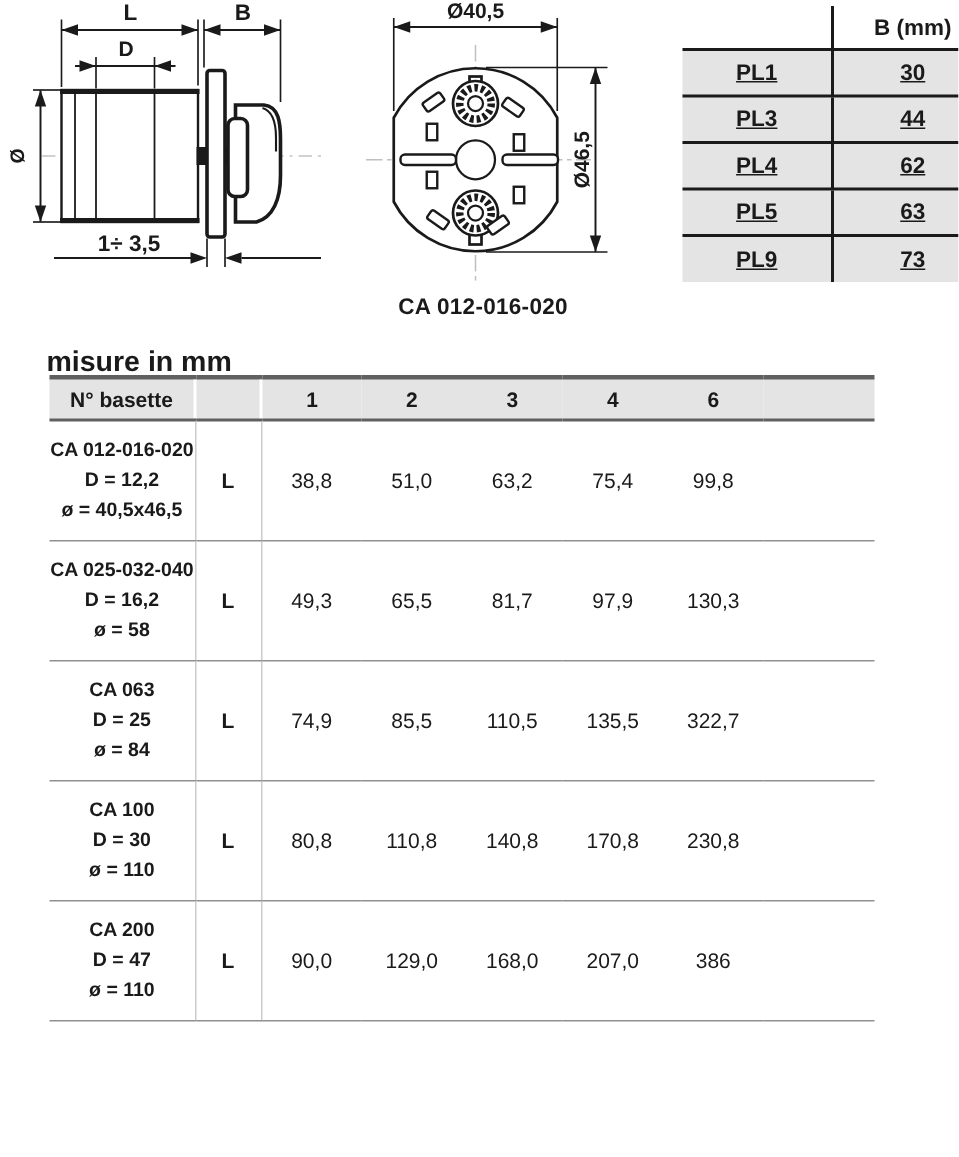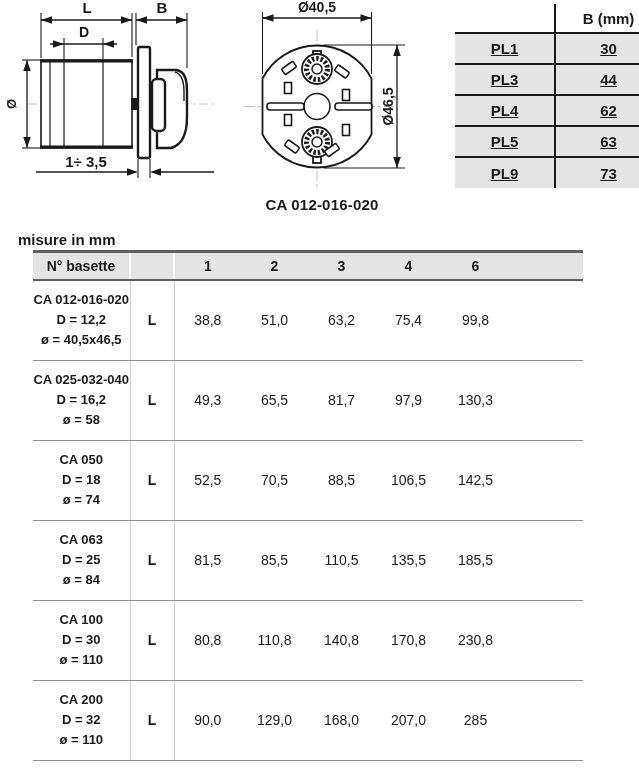--- a/index.html
+++ b/index.html
@@ -15,21 +15,21 @@
 
   
   .b-table{position:absolute;left:427px;top:4px;width:206px;border-collapse:collapse;table-layout:fixed;margin-left:28px;}
   .b-table th,.b-table td{padding:0;text-align:center;font-size:15px;font-weight:bold;}
   .b-table thead tr{height:29px;background:#ffffff;}
   .b-table tbody tr{height:31px;background:#e4e4e4;text-decoration:underline;}
   .b-table tbody td{border-top:2px solid #1a1a1a;}
   .b-table .divider{border-right:2px solid #1a1a1a;}
 
   
-  .units{position:absolute;left:18px;top:231px;font-size:15px;font-weight:bold;}
+  .units{position:absolute;left:31px;top:231px;font-size:19px;font-weight:bold;}
 
   
   .main-table{position:absolute;left:33px;top:250px;width:550px;border-collapse:collapse;table-layout:fixed;}
   .main-table th{background:#e4e4e4;height:26px;padding:0;font-size:14px;font-weight:bold;
                  border-top:3px solid #606060;border-bottom:2px solid #606060;text-align:center;}
   .main-table thead .sep{border-left:2px solid #ffffff;border-right:2px solid #ffffff;}
   .main-table tbody tr{height:80px;}
   .main-table tbody td{padding:0;text-align:center;vertical-align:middle;font-size:14px;
                        border-bottom:1.5px solid #909090;}
   .main-table tbody td.l-col{border-left:1.5px solid #cccccc;border-right:1.5px solid #cccccc;
@@ -258,70 +258,56 @@
         <td class="l-col">L</td>
         <td>49,3</td>
         <td>65,5</td>
         <td>81,7</td>
         <td>97,9</td>
         <td>130,3</td>
         <td></td>
       </tr>
       <tr>
         <td class="name-cell">
-          <div>CA 050</div>
-          <div>D = 18</div>
-          <div>ø = 74</div>
-        </td>
-        <td class="l-col">L</td>
-        <td>52,5</td>
-        <td>70,5</td>
-        <td>88,5</td>
-        <td>106,5</td>
-        <td>142,5</td>
-        <td></td>
-      </tr>
-      <tr>
-        <td class="name-cell">
           <div>CA 063</div>
           <div>D = 25</div>
           <div>ø = 84</div>
         </td>
         <td class="l-col">L</td>
-        <td>81,5</td>
+        <td>74,9</td>
         <td>85,5</td>
         <td>110,5</td>
         <td>135,5</td>
-        <td>185,5</td>
+        <td>322,7</td>
         <td></td>
       </tr>
       <tr>
         <td class="name-cell">
           <div>CA 100</div>
           <div>D = 30</div>
           <div>ø = 110</div>
         </td>
         <td class="l-col">L</td>
         <td>80,8</td>
         <td>110,8</td>
         <td>140,8</td>
         <td>170,8</td>
         <td>230,8</td>
         <td></td>
       </tr>
       <tr>
         <td class="name-cell">
           <div>CA 200</div>
-          <div>D = 32</div>
+          <div>D = 47</div>
           <div>ø = 110</div>
         </td>
         <td class="l-col">L</td>
         <td>90,0</td>
         <td>129,0</td>
         <td>168,0</td>
         <td>207,0</td>
-        <td>285</td>
+        <td>386</td>
         <td></td>
       </tr>
     </tbody>
   </table>
 
 </div>
 
 </body></html>

